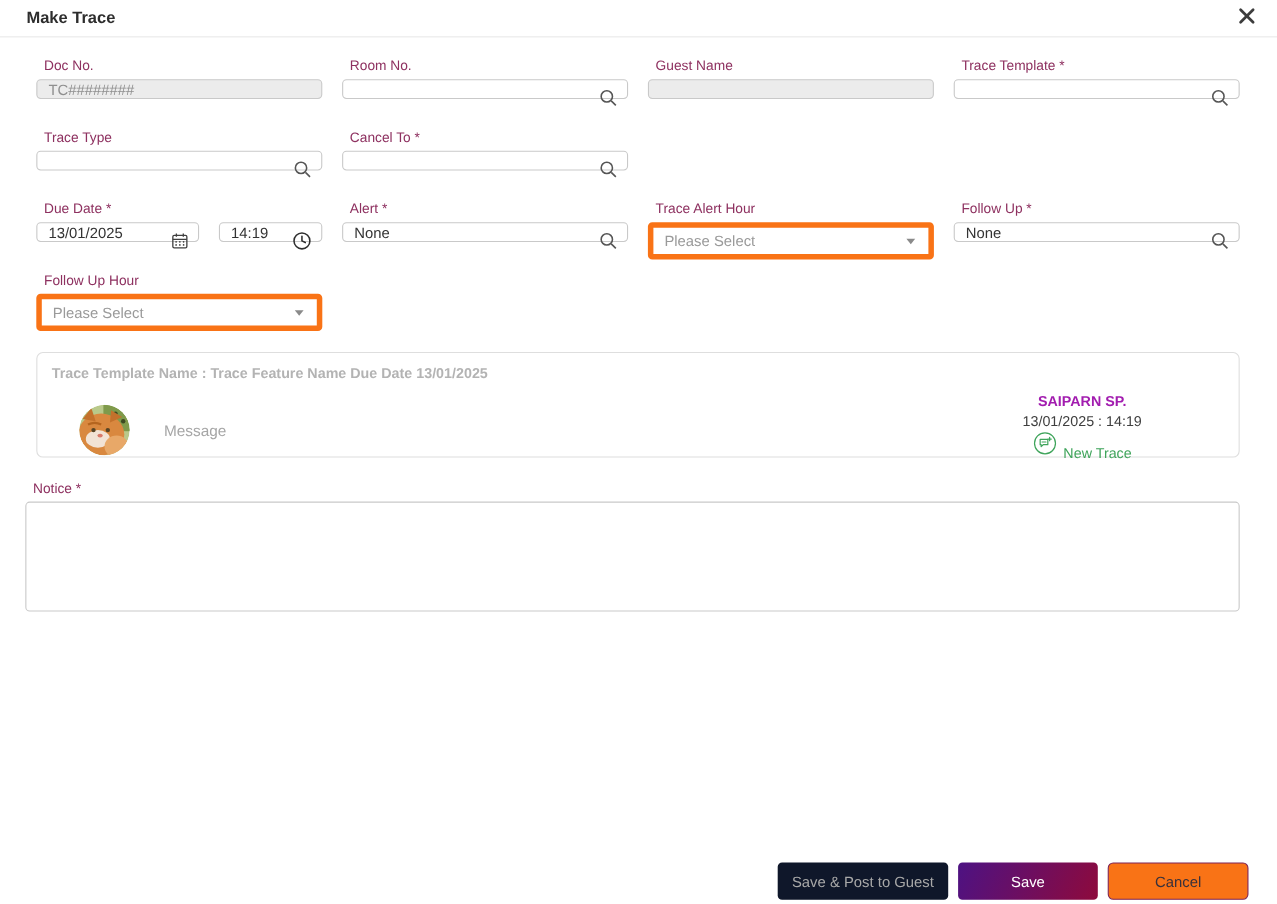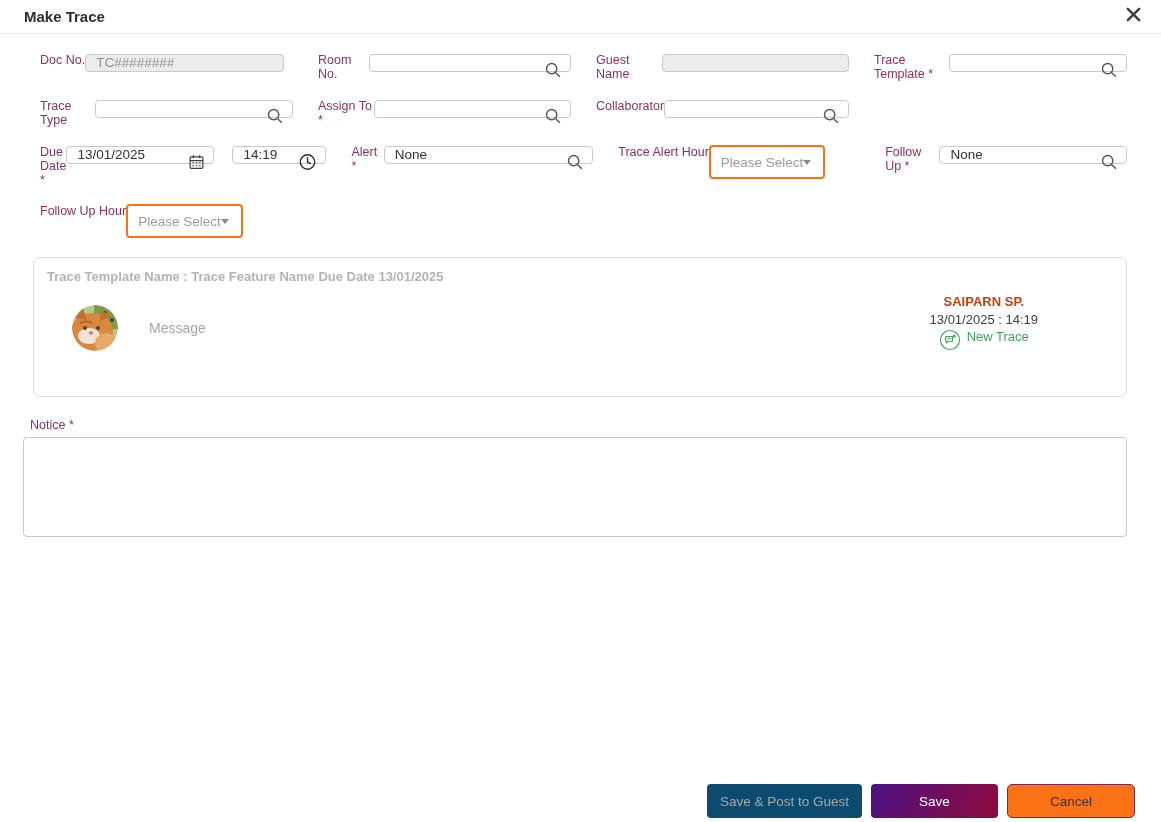--- a/index.html
+++ b/index.html
@@ -13,21 +13,21 @@
   }
   .dlg-title { font-size: 15px; font-weight: bold; color: #2d2d2d; }
   .close-btn { cursor: pointer; display: flex; align-items: center; }
 
   
   .form-area { padding: 19px 34px 0 33px; }
   .form-row {
     display: grid; grid-template-columns: repeat(4, 1fr); column-gap: 18px;
     margin-bottom: 12px;
   }
-  .field-group { display: flex; flex-direction: row; }
+  .field-group { display: flex; flex-direction: column; }
   .field-label {
     font-size: 12.5px; color: #8e3160; margin: 0 0 5px 7px; line-height: 14px;
   }
   .input-wrap { position: relative; height: 34px; }
   .text-input {
     width: 100%; height: 18px; border: 1px solid #c9c9c9; border-radius: 4px;
     padding: 0 32px 0 10px; font-size: 13.5px; color: #333; background: #fff; outline: none;
     font-family: "Liberation Sans", sans-serif;
   }
   .text-input.no-icon { padding-right: 10px; }
@@ -37,64 +37,64 @@
   .text-input::placeholder { color: #9a9a9a; }
   .input-icon {
     position: absolute; right: 9px; top: 50%; transform: translateY(-50%);
     display: flex; align-items: center; cursor: pointer;
   }
   .duo { display: flex; gap: 18px; }
   .duo .date-box { width: 148px; position: relative; }
   .duo .time-box { width: 94px; position: relative; }
 
   .select-box {
-    height: 34px; border: 2px solid #f97316; border-radius: 4px; background: #fff;
+    height: 34px; border: 5px solid #f97316; border-radius: 4px; background: #fff;
     display: flex; align-items: center; justify-content: space-between;
     padding: 0 12px 0 10px; cursor: pointer;
   }
   .select-placeholder { font-size: 13.5px; color: #9a9a9a; }
   .caret-down {
     width: 0; height: 0; border-left: 4.5px solid transparent;
     border-right: 4.5px solid transparent; border-top: 5.5px solid #8a8a8a;
   }
 
   
   .preview-panel {
     margin: 19px 34px 0 33px; border: 1px solid #dedede; border-radius: 6px;
-    height: 140px; padding: 11px 0 0 13px; position: relative; background: #fff;
+    height: 96px; padding: 11px 0 0 13px; position: relative; background: #fff;
   }
   .preview-header { font-size: 13px; font-weight: bold; color: #b3b3b3; }
   .preview-body { display: flex; align-items: center; margin-top: 16px; }
   .avatar { width: 46px; height: 46px; border-radius: 50%; overflow: hidden; margin-left: 25px; flex: 0 0 auto; }
   .message-placeholder { font-size: 14px; color: #a6a6a6; margin-left: 31px; flex: 1 1 auto; cursor: text; }
   .preview-meta { text-align: center; margin-right: 88px; margin-top: -6px; }
-  .meta-author { font-size: 13px; font-weight: bold; color: #c2410c; }
+  .meta-author { font-size: 13px; font-weight: bold; color: #a21caf; }
   .meta-timestamp { font-size: 13px; color: #3f3f3f; margin-top: 3px; }
-  .meta-action { display: flex; align-items: flex-start; justify-content: center; gap: 6px; margin-top: 2px; cursor: pointer; }
+  .meta-action { display: flex; align-items: flex-end; justify-content: center; gap: 6px; margin-top: 2px; cursor: pointer; }
   .meta-action-label { font-size: 13px; color: #3fa45b; }
 
   
   .notice-area { padding: 21px 34px 0 23px; }
   .notice-textarea {
     width: 100%; height: 100px; border: 1px solid #c9c9c9; border-radius: 4px;
     resize: none; outline: none; font-family: "Liberation Sans", sans-serif;
     font-size: 13.5px; padding: 8px 10px; color: #333;
   }
 
   
   .footer-bar {
     position: absolute; top: 784px; right: 26px; display: flex; gap: 9px;
   }
   .btn {
     height: 34px; border-radius: 4px; font-size: 13.5px; border: none;
     font-family: "Liberation Sans", sans-serif; cursor: pointer;
     display: flex; align-items: center; justify-content: center;
   }
   .btn-disabled {
-    background: #0c4a6e; color: #a8a8a8; padding: 0 13px; cursor: default;
+    background: #0f172a; color: #a8a8a8; padding: 0 13px; cursor: default;
   }
   .btn-save {
     width: 127px; color: #fff;
     background: linear-gradient(115deg, #4d1283 0%, #8e0a3c 100%);
   }
   .btn-cancel {
     width: 128px; background: #f97316; border: 1px solid #7e2556; color: #39313b;
     border-radius: 5px;
   }
 </style>
@@ -161,33 +161,21 @@
         <input class="text-input" style="">
         <span class="input-icon">
           <svg width="18" height="18" viewBox="0 0 20 20" fill="none" stroke="#555" stroke-width="1.6">
               <circle cx="8.5" cy="8.5" r="5.7"></circle>
               <line x1="13" y1="13" x2="17.6" y2="17.6"></line>
             </svg>
         </span>
       </div>
     </div>
     <div class="field-group">
-      <div class="field-label">Assign To *</div>
-      <div class="input-wrap">
-        <input class="text-input" style="">
-        <span class="input-icon">
-          <svg width="18" height="18" viewBox="0 0 20 20" fill="none" stroke="#555" stroke-width="1.6">
-              <circle cx="8.5" cy="8.5" r="5.7"></circle>
-              <line x1="13" y1="13" x2="17.6" y2="17.6"></line>
-            </svg>
-        </span>
-      </div>
-    </div>
-    <div class="field-group">
-      <div class="field-label">Collaborator</div>
+      <div class="field-label">Cancel To *</div>
       <div class="input-wrap">
         <input class="text-input" style="">
         <span class="input-icon">
           <svg width="18" height="18" viewBox="0 0 20 20" fill="none" stroke="#555" stroke-width="1.6">
               <circle cx="8.5" cy="8.5" r="5.7"></circle>
               <line x1="13" y1="13" x2="17.6" y2="17.6"></line>
             </svg>
         </span>
       </div>
     </div>

